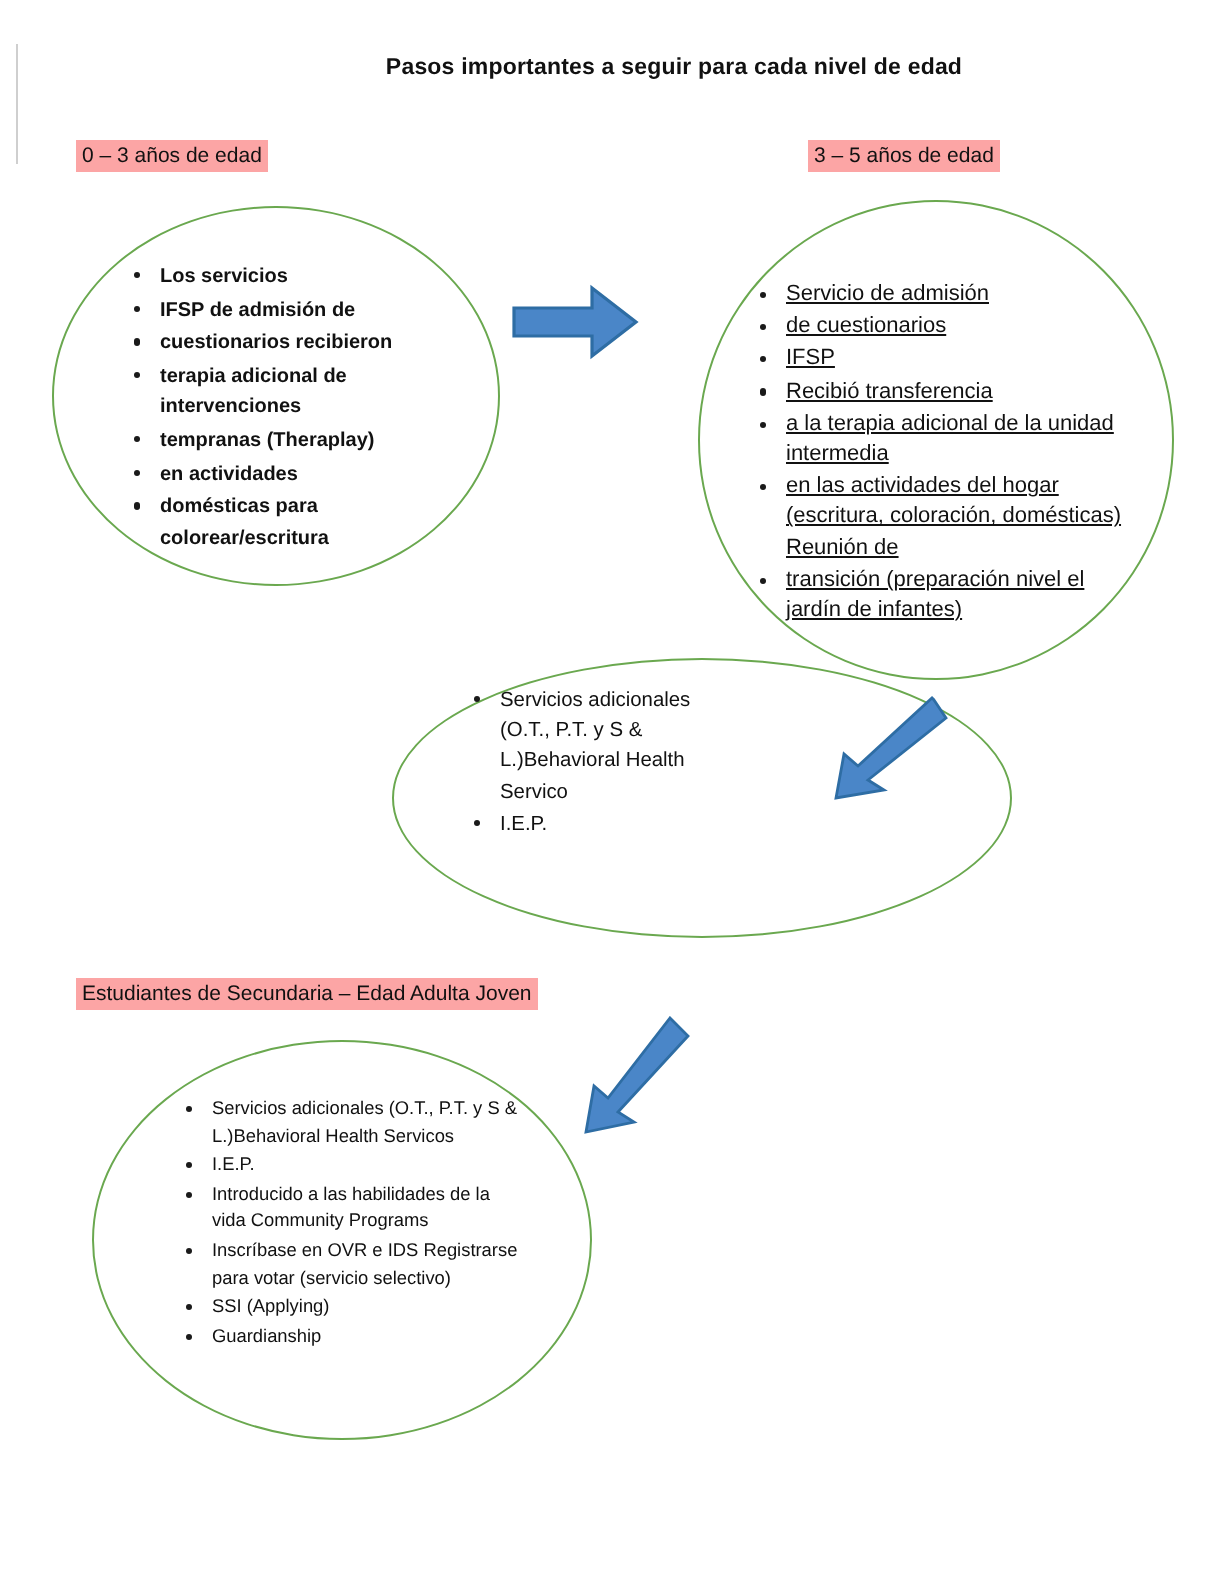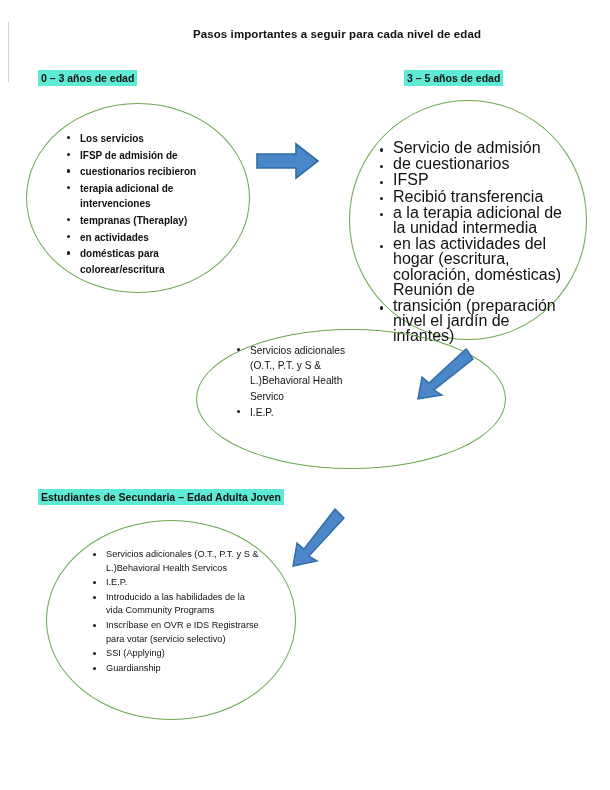--- a/index.html
+++ b/index.html
@@ -22,22 +22,22 @@
   .title{
     position:absolute;left:0;top:28px;width:610px;
     text-align:center;
     font-size:11.5px;font-weight:bold;
     letter-spacing:.1px;
     padding-left:32px;
   }
 
   .hl{
     position:absolute;
-    background:#5eead4;
-    font-size:10.5px;font-weight:bold;
+    background:#fca5a5;
+    font-size:10.5px;font-weight:normal;
     padding:2px 3px 2px 3px;
     white-space:nowrap;
     line-height:1.15;
   }
 
   .ellipse{
     position:absolute;
     border:1.6px solid #6aa84f;
     border-radius:50%;
     box-sizing:border-box;
@@ -58,21 +58,21 @@
   .bullets li:before{
     content:"";
     position:absolute;
     left:1px;top:.52em;
     width:3.2px;height:3.2px;
     border-radius:50%;
     background:#1a1a1a;
   }
 
   .b-main li{font-size:10px;line-height:15.6px;font-weight:bold;}
-  .b-right li{font-size:16px;line-height:15.2px;}
+  .b-right li{font-size:11px;line-height:15.2px;text-decoration:underline;}
   .b-mid li{font-size:10.2px;line-height:15.2px;}
   .b-bottom li{font-size:9.2px;line-height:13.6px;}
 
   .arrow{position:absolute;}
 </style>
 </head>
 <body>
 
 <div class="page">
 

